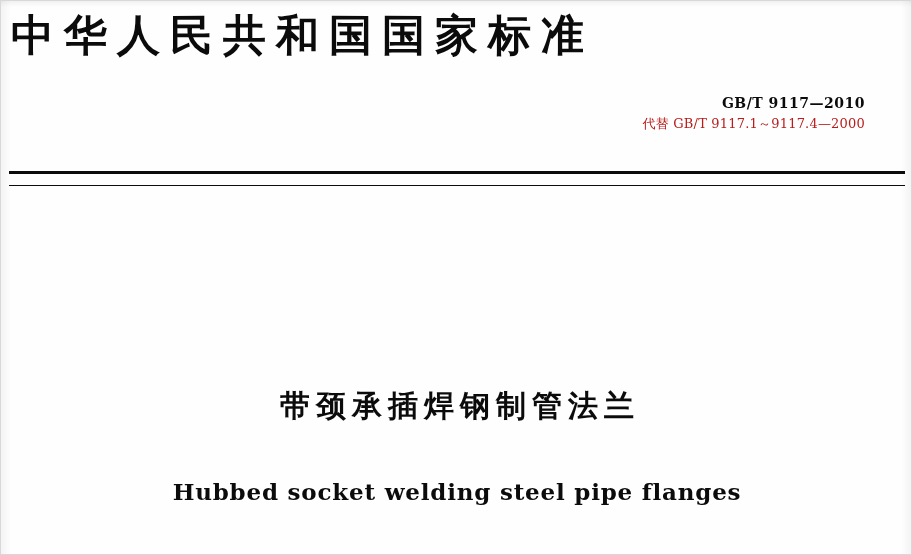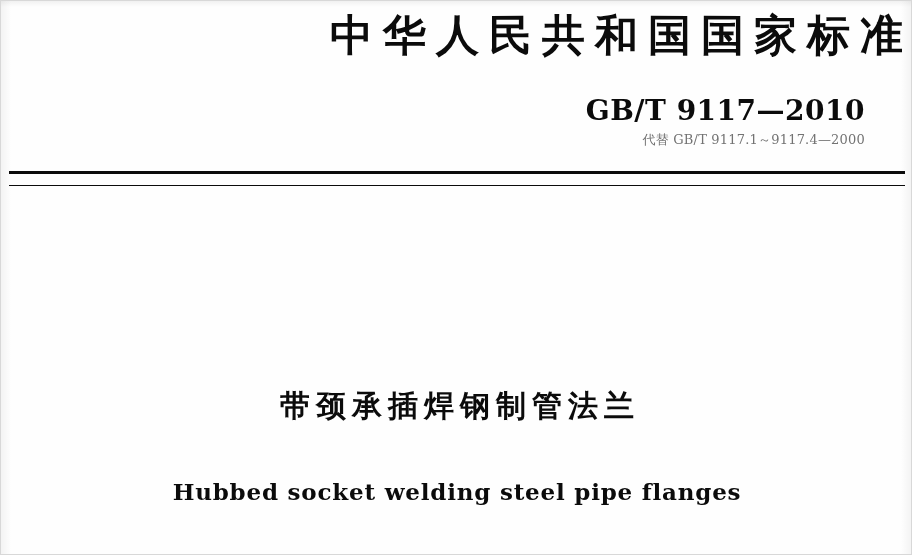--- a/index.html
+++ b/index.html
@@ -25,52 +25,52 @@
     border: 1px solid #d8d8d8;
     overflow: hidden;
   }
 
   
   .gb-title {
     position: absolute;
     top: 6px;
     left: 0;
     width: 912px;
-    text-align: right;
+    text-align: left;
     font-family: "DejaVu Serif", "Liberation Serif", serif;
     font-weight: 700;
     font-size: 43px;
     letter-spacing: 10px;
     text-indent: 10px;
     color: #0b0b0b;
     white-space: nowrap;
   }
 
   
   .std-number-block {
     position: absolute;
     top: 94px;
     right: 46px;
     text-align: right;
   }
   .std-number {
     font-family: "DejaVu Serif", "Liberation Serif", serif;
     font-weight: 700;
-    font-size: 28px;
+    font-size: 14px;
     letter-spacing: 0.5px;
     color: #0b0b0b;
     line-height: 1.15;
     white-space: nowrap;
   }
   .std-replaces {
     margin-top: 4px;
     font-family: "DejaVu Serif", "Liberation Serif", serif;
     font-size: 13px;
     letter-spacing: 0.2px;
-    color: #737373;
+    color: #b91c1c;
     white-space: nowrap;
   }
 
   
   .rule-thick {
     position: absolute;
     left: 8px;
     width: 896px;
     top: 170px;
     height: 3px;

